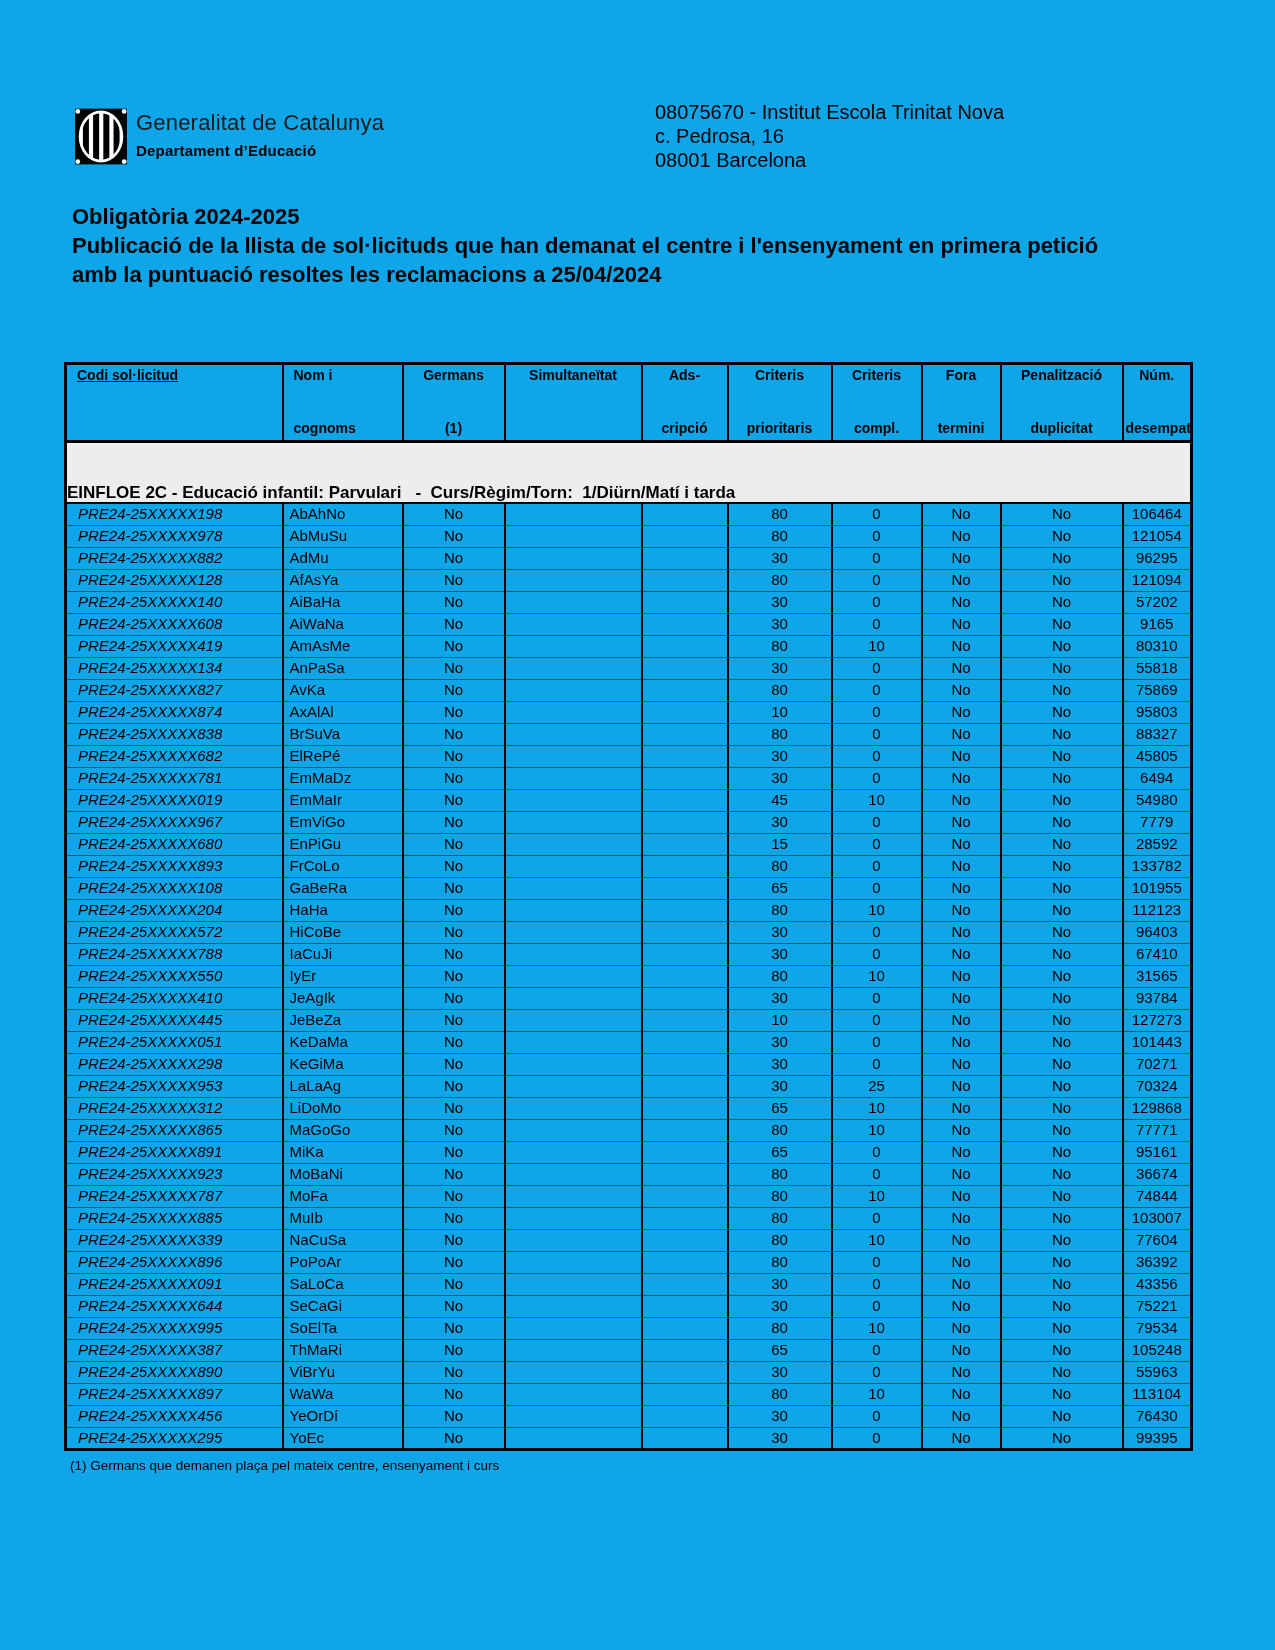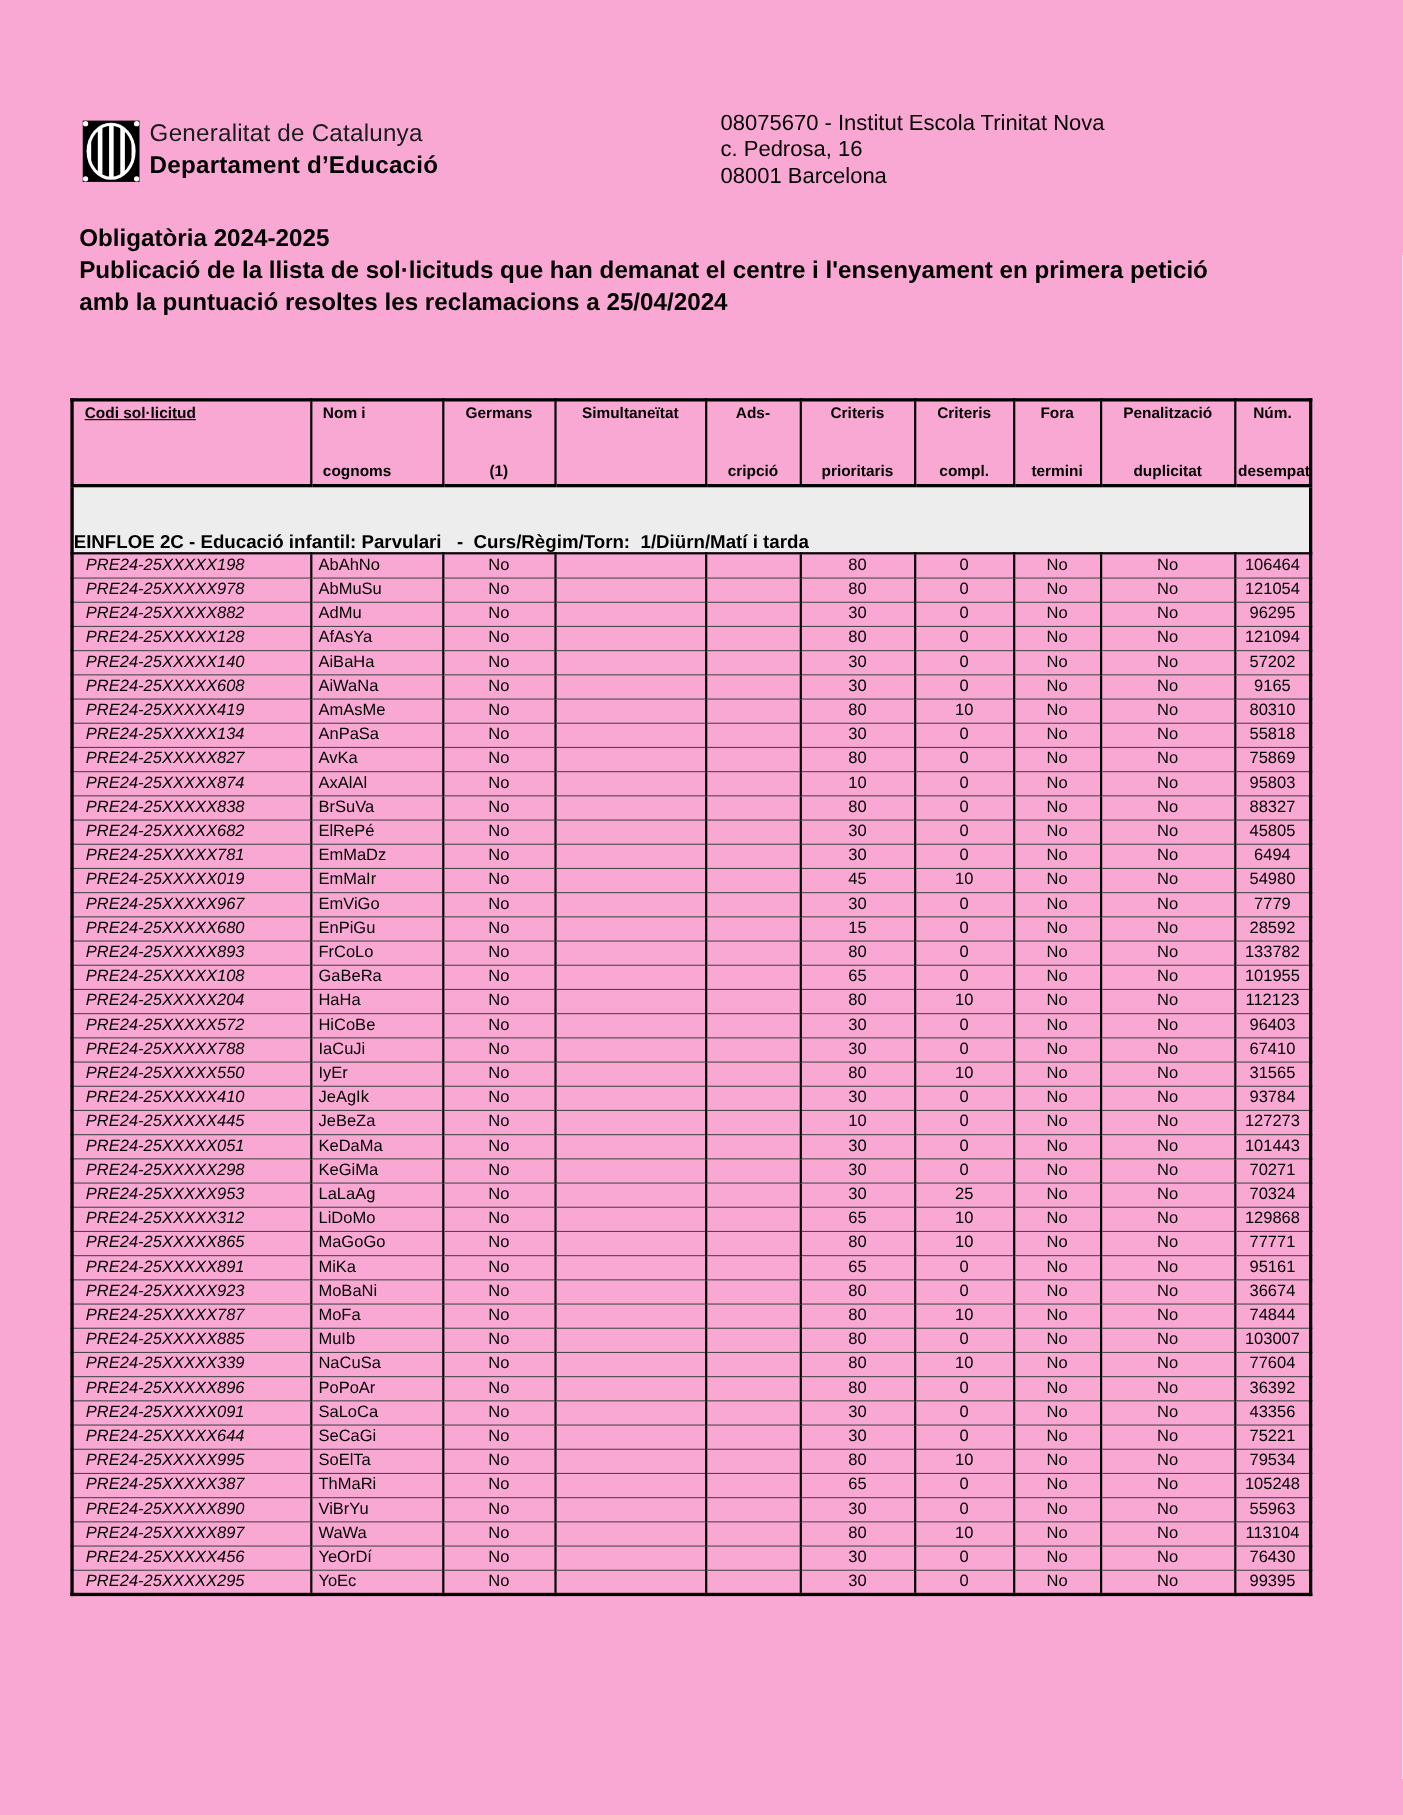--- a/index.html
+++ b/index.html
@@ -3,28 +3,28 @@
 <meta charset="utf-8">
 <style>
   * { margin: 0; padding: 0; box-sizing: border-box; }
   html, body { background: #ffffff; }
   body {
     width: 1275px; height: 1650px;
     position: relative;
     font-family: "Liberation Sans", "DejaVu Sans", sans-serif;
     color: #000;
   }
-  .page { position: absolute; inset: 0; background: #f9a8d4; }
+  .page { position: absolute; inset: 0; background: #0ea5e9; }
 
   
   .logo-block { position: absolute; left: 75px; top: 108px; display: flex; align-items: center; }
   .logo-mark { width: 52px; height: 57px; display: block; }
   .org-lines { margin-left: 9px; line-height: 26px; }
   .org-line1 { font-size: 22px; color: #1a1a1a; letter-spacing: 0.2px; }
-  .org-line2 { font-size: 22px; font-weight: bold; color: #000; letter-spacing: 0.2px; }
+  .org-line2 { font-size: 15px; font-weight: bold; color: #000; letter-spacing: 0.2px; }
 
   .center-block { position: absolute; left: 655px; top: 100px; font-size: 20px; line-height: 24px; }
 
   
   .title-block { position: absolute; left: 72px; top: 202px; width: 1050px;
                  font-size: 22px; font-weight: bold; line-height: 29px; }
   .title-line1 { display: block; }
   .title-line2 { display: block; }
 
   
@@ -661,15 +661,16 @@
             <td class="c3"></td>
             <td class="c4"></td>
             <td class="c5">30</td>
             <td class="c6">0</td>
             <td class="c7">No</td>
             <td class="c8">No</td>
             <td class="c9">99395</td>
           </tr>
         </tbody>
     </table>
+    <div class="footnote">(1) Germans que demanen plaça pel mateix centre, ensenyament i curs</div>
   </div>
 
 </div>
 
 </body></html>

